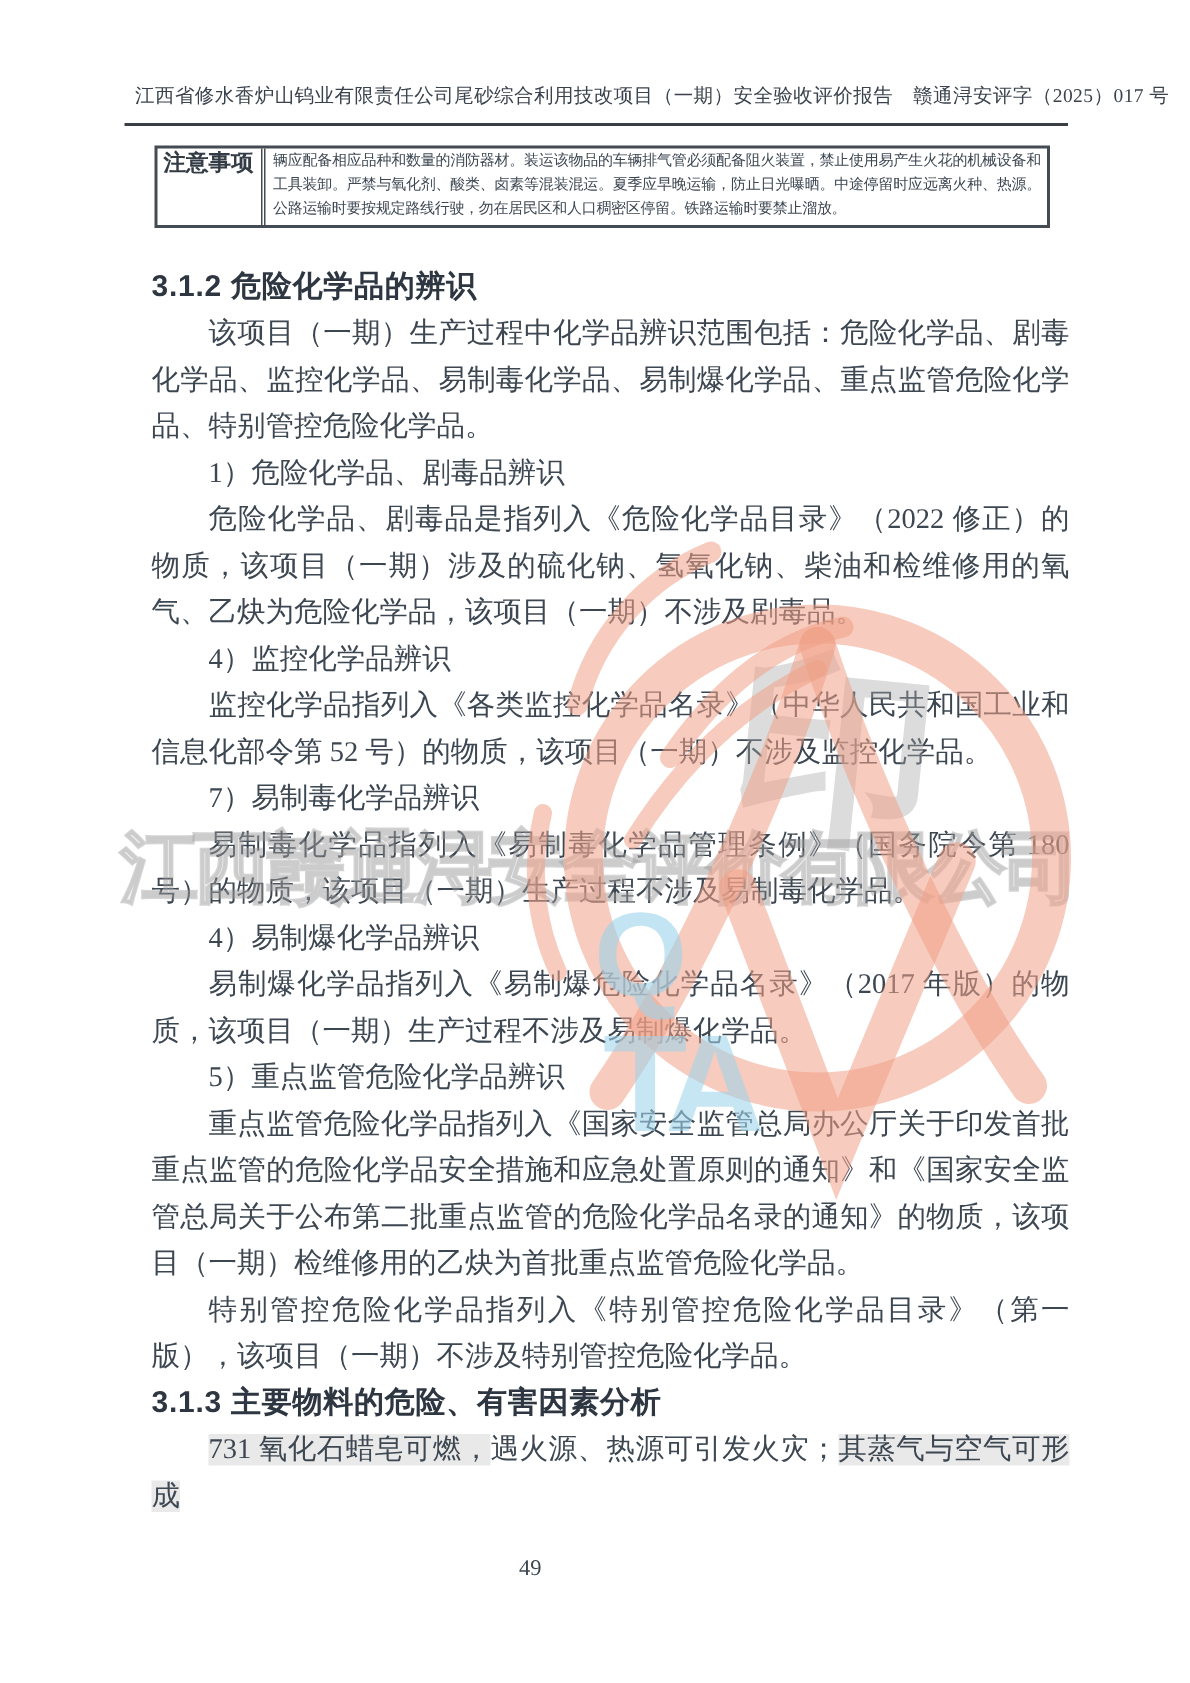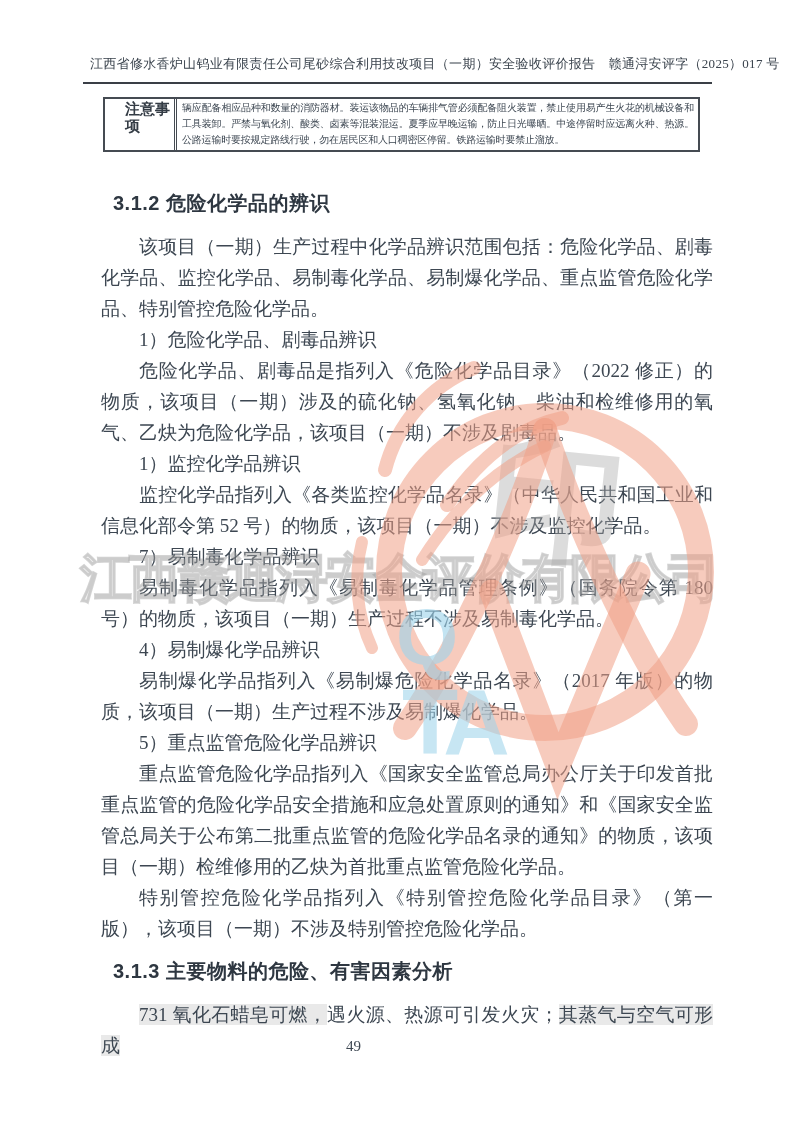--- a/index.html
+++ b/index.html
@@ -30,21 +30,21 @@
     position: absolute;
     top: 97px; left: 103px;
     width: 597px;
     border: 2px solid #454b52;
     display: flex;
     box-sizing: border-box;
     background: #ffffff;
   }
   .notice-label {
     width: 72px;
-    padding: 1px 2px 0 20px;
+    padding: 1px 2px 0 4px;
     font-weight: bold;
     font-size: 15px;
     line-height: 17px;
     border-right: 3px double #454b52;
     box-sizing: border-box;
     font-family: "Liberation Sans", "DejaVu Sans", sans-serif;
     color: #343c45;
   }
   .notice-content {
     flex: 1;
@@ -58,21 +58,21 @@
   .content {
     position: absolute;
     top: 176px; left: 101px;
     width: 612px;
     font-size: 19px;
     line-height: 31px;
     text-align: justify;
     z-index: 1;
   }
   .content h3 {
-    margin: 12px;
+    margin: 0;
     font-size: 20px;
     line-height: 31px;
     font-weight: bold;
     font-family: "Liberation Sans", "DejaVu Sans", sans-serif;
     color: #2e3741;
     text-align: left;
     letter-spacing: 0.5px;
   }
   .content p {
     margin: 0;
@@ -105,21 +105,21 @@
   <div class="notice-table">
     <div class="notice-label">注意事项</div>
     <div class="notice-content">辆应配备相应品种和数量的消防器材。装运该物品的车辆排气管必须配备阻火装置，禁止使用易产生火花的机械设备和工具装卸。严禁与氧化剂、酸类、卤素等混装混运。夏季应早晚运输，防止日光曝晒。中途停留时应远离火种、热源。公路运输时要按规定路线行驶，勿在居民区和人口稠密区停留。铁路运输时要禁止溜放。</div>
   </div>
 
   <div class="content">
       <h3>3.1.2 危险化学品的辨识</h3>
       <p>该项目（一期）生产过程中化学品辨识范围包括：危险化学品、剧毒化学品、监控化学品、易制毒化学品、易制爆化学品、重点监管危险化学品、特别管控危险化学品。</p>
       <p>1）危险化学品、剧毒品辨识</p>
       <p>危险化学品、剧毒品是指列入《危险化学品目录》（2022 修正）的物质，该项目（一期）涉及的硫化钠、氢氧化钠、柴油和检维修用的氧气、乙炔为危险化学品，该项目（一期）不涉及剧毒品。</p>
-      <p>1）监控化学品辨识</p>
+      <p>4）监控化学品辨识</p>
       <p>监控化学品指列入《各类监控化学品名录》（中华人民共和国工业和信息化部令第 52 号）的物质，该项目（一期）不涉及监控化学品。</p>
       <p>7）易制毒化学品辨识</p>
       <p>易制毒化学品指列入《易制毒化学品管理条例》（国务院令第 180 号）的物质，该项目（一期）生产过程不涉及易制毒化学品。</p>
       <p>4）易制爆化学品辨识</p>
       <p>易制爆化学品指列入《易制爆危险化学品名录》（2017 年版）的物质，该项目（一期）生产过程不涉及易制爆化学品。</p>
       <p>5）重点监管危险化学品辨识</p>
       <p>重点监管危险化学品指列入《国家安全监管总局办公厅关于印发首批重点监管的危险化学品安全措施和应急处置原则的通知》和《国家安全监管总局关于公布第二批重点监管的危险化学品名录的通知》的物质，该项目（一期）检维修用的乙炔为首批重点监管危险化学品。</p>
       <p>特别管控危险化学品指列入《特别管控危险化学品目录》（第一版），该项目（一期）不涉及特别管控危险化学品。</p>
       <h3>3.1.3 主要物料的危险、有害因素分析</h3>
       <p><span class="hl">731 氧化石蜡皂可燃，</span><span>遇火源、热源可引发火灾；</span><span class="hl">其蒸气与空气可形成</span></p>

